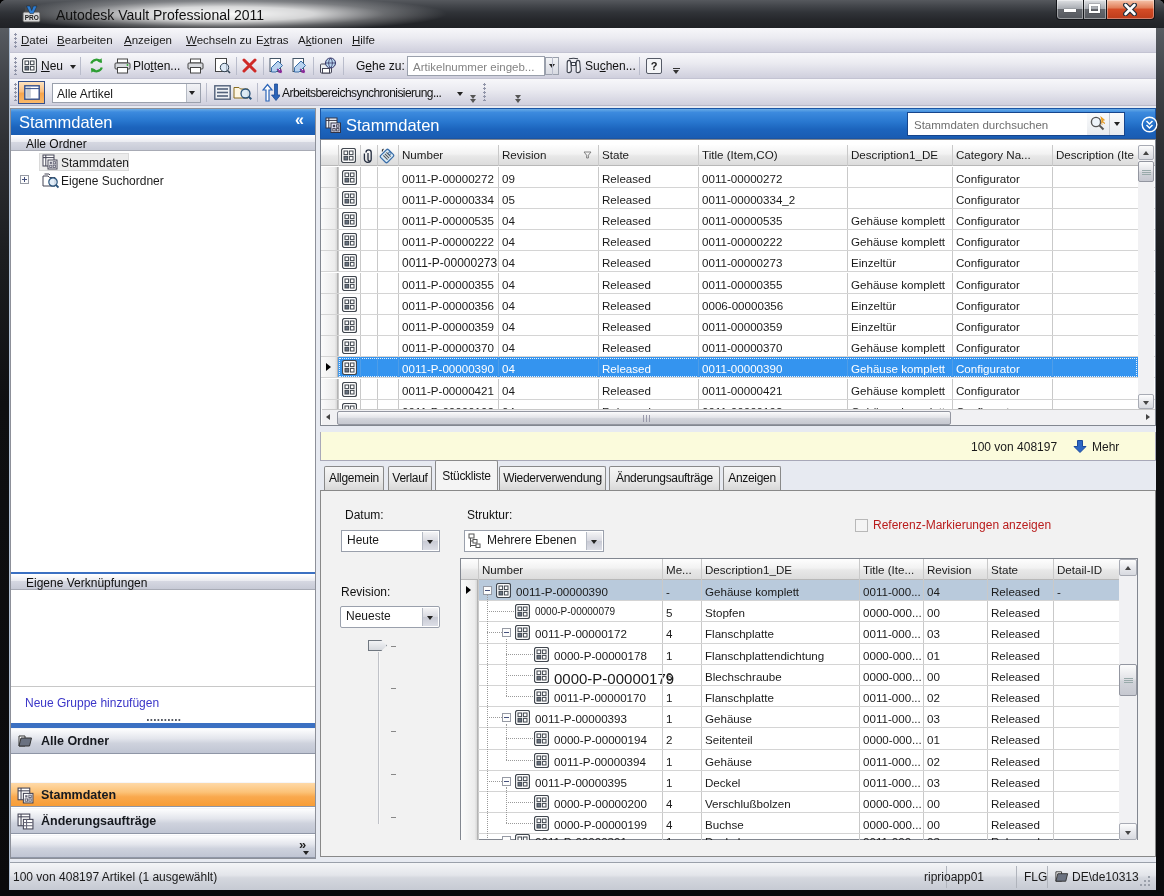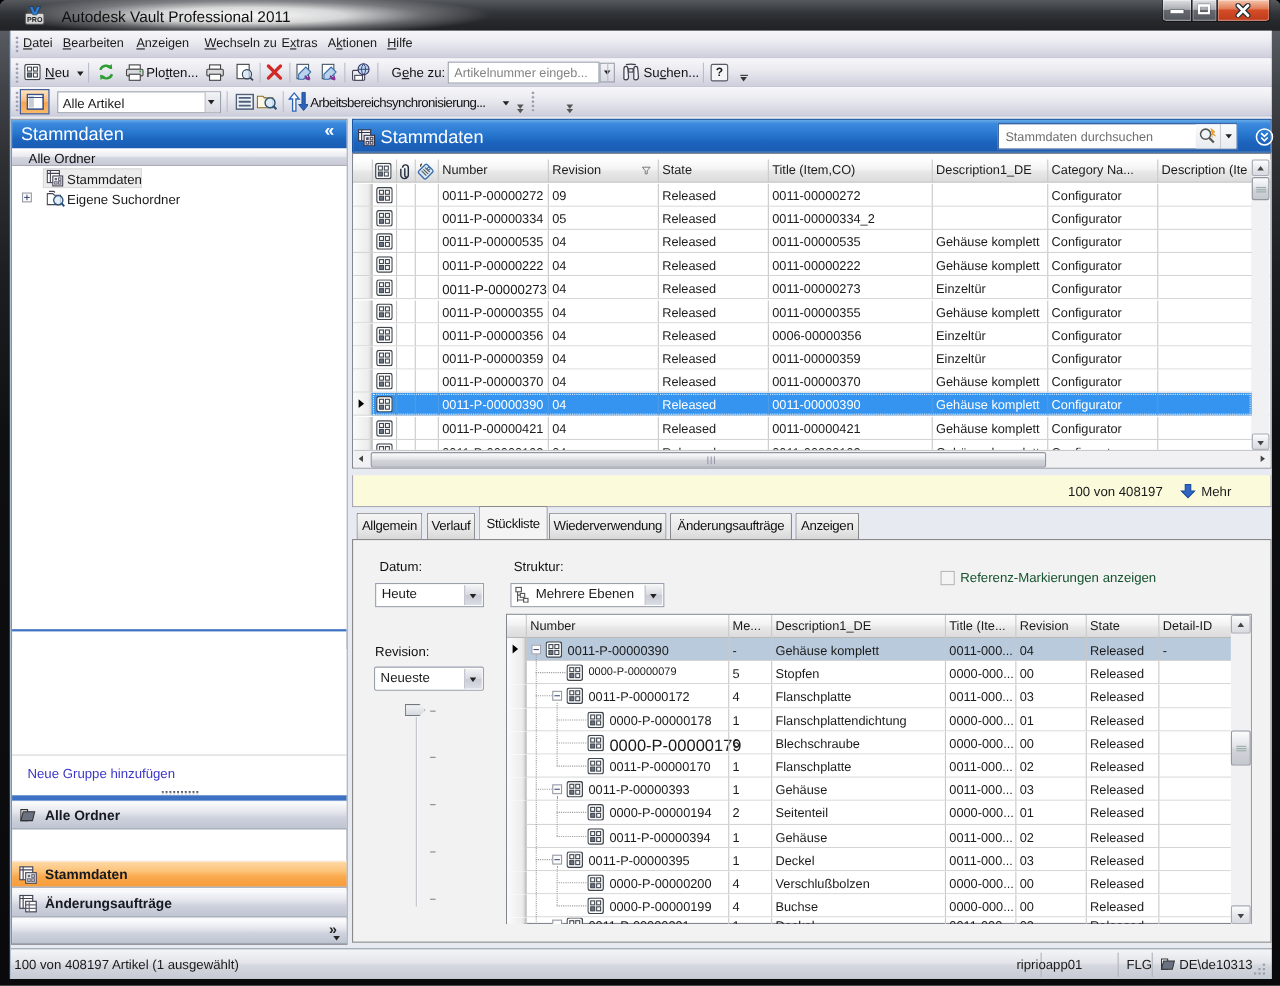--- a/index.html
+++ b/index.html
@@ -223,20 +223,23 @@
             </div>
 <svg class="abs" style="left:31px;top:21px" width="17" height="17" viewBox="0 0 17 17">
               <path d="M1 4 L6 4 L7.5 5.5 L13 5.5 L13 14 L1 14 Z" fill="#fff" stroke="#445"></path>
               <path d="M2.5 2 L7 2 L8 3" fill="none" stroke="#445"></path>
               <circle cx="11" cy="10" r="4.2" fill="#dceaf8" fill-opacity="0.8" stroke="#28527a" stroke-width="1.2"></circle>
               <line x1="14" y1="13" x2="16.5" y2="15.5" stroke="#28527a" stroke-width="1.8"></line>
             </svg>
 <div style="position:absolute;left:50px;top:23px;white-space:nowrap;font-size:12px">Eigene Suchordner</div>
 </div>
 <div class="abs" style="left:0;top:463px;width:304px;height:2px;background:#3b70c2"></div>
+<div class="abs sechdr" style="left:0;top:465px;width:304px;height:16px">
+            <div style="position:absolute;left:15px;top:1px;white-space:nowrap;font-size:12px">Eigene Verknüpfungen</div>
+          </div>
 <div class="abs" style="left:0;top:481px;width:304px;height:97px;background:#fff;border-bottom:1px solid #c8c8c8"></div>
 <div class="abs" style="left:0;top:578px;width:304px;height:30px;background:#fff">
             <div style="position:absolute;left:14px;top:9px;white-space:nowrap;font-size:12px;color:#3b36c8">Neue Gruppe hinzufügen</div>
           </div>
 <div class="abs" style="left:0;top:608px;width:304px;height:6px;background:#fff">
             <div class="abs" style="left:136px;top:2px;width:34px;height:3px;background-image:radial-gradient(circle at 1px 1px,#555a64 0.9px,rgba(0,0,0,0) 1.2px);background-size:3.5px 3px"></div>
           </div>
 <div class="abs" style="left:0;top:614px;width:304px;height:5px;background:#3b70c2"></div>
 <div class="navbtn" style="top:619px;height:26px;">
 <svg class="abs" style="left:6px;top:4px" width="17" height="16" viewBox="0 0 17 16">
@@ -742,21 +745,21 @@
               </div>
             </div>
 <svg class="abs" style="left:148px;top:73px" width="14" height="15" viewBox="0 0 14 15">
               <rect x="1" y="1" width="5" height="4" fill="none" stroke="#555"></rect>
               <rect x="5" y="6.5" width="4" height="3.5" fill="none" stroke="#555"></rect>
               <rect x="8" y="11" width="4" height="3.5" fill="none" stroke="#555"></rect>
               <path d="M2.5 5 V14 M2.5 8 H5 M2.5 12.5 H8" fill="none" stroke="#555"></path>
             </svg>
 <div style="position:absolute;left:167px;top:73px;white-space:nowrap;font-size:12px">Mehrere Ebenen</div>
 <div class="abs" style="left:535px;top:59px;width:13px;height:13px;background:#f4f4f4;border:1px solid #b8b8b8"></div>
-<div style="position:absolute;left:553px;top:58px;white-space:nowrap;font-size:12px;color:#14532d">Referenz-Markierungen anzeigen</div>
+<div style="position:absolute;left:553px;top:58px;white-space:nowrap;font-size:12px;color:#b91c1c">Referenz-Markierungen anzeigen</div>
 <div class="lbl" style="position:absolute;left:21px;top:125px;white-space:nowrap;">Revision:</div>
 <div class="combo" style="left:20px;top:146px;width:100px;height:22px;border-radius:2px">
               <div class="cbtn" style="width:16px">
                 <div style="position:absolute;left:4px;top:8px;width:0;height:0;border-left:3px solid transparent;border-right:3px solid transparent;border-top:4px solid #222"></div>
               </div>
             </div>
 <div style="position:absolute;left:26px;top:149px;white-space:nowrap;font-size:12px">Neueste</div>
 <div class="abs" style="left:58px;top:192px;width:2px;height:172px;background:#c0c2c8;border-right:1px solid #f8f8f8"></div>
 <div class="abs" style="left:71px;top:186px;width:5px;height:1px;background:#888"></div>
 <div class="abs" style="left:71px;top:228px;width:5px;height:1px;background:#888"></div>

